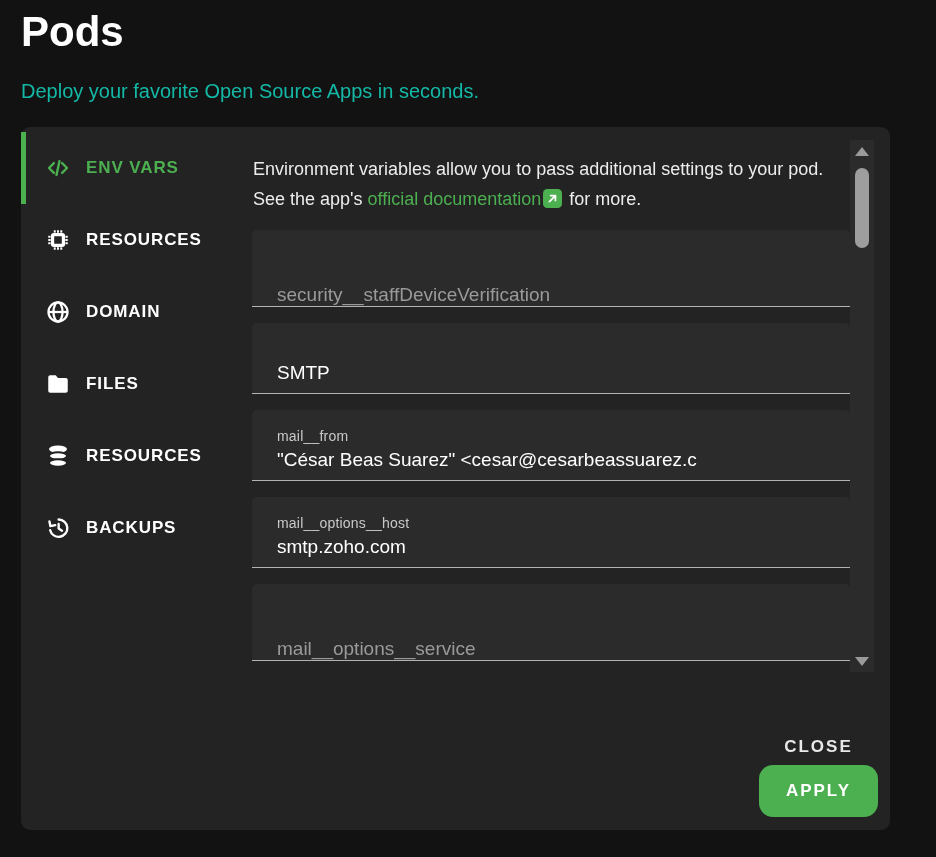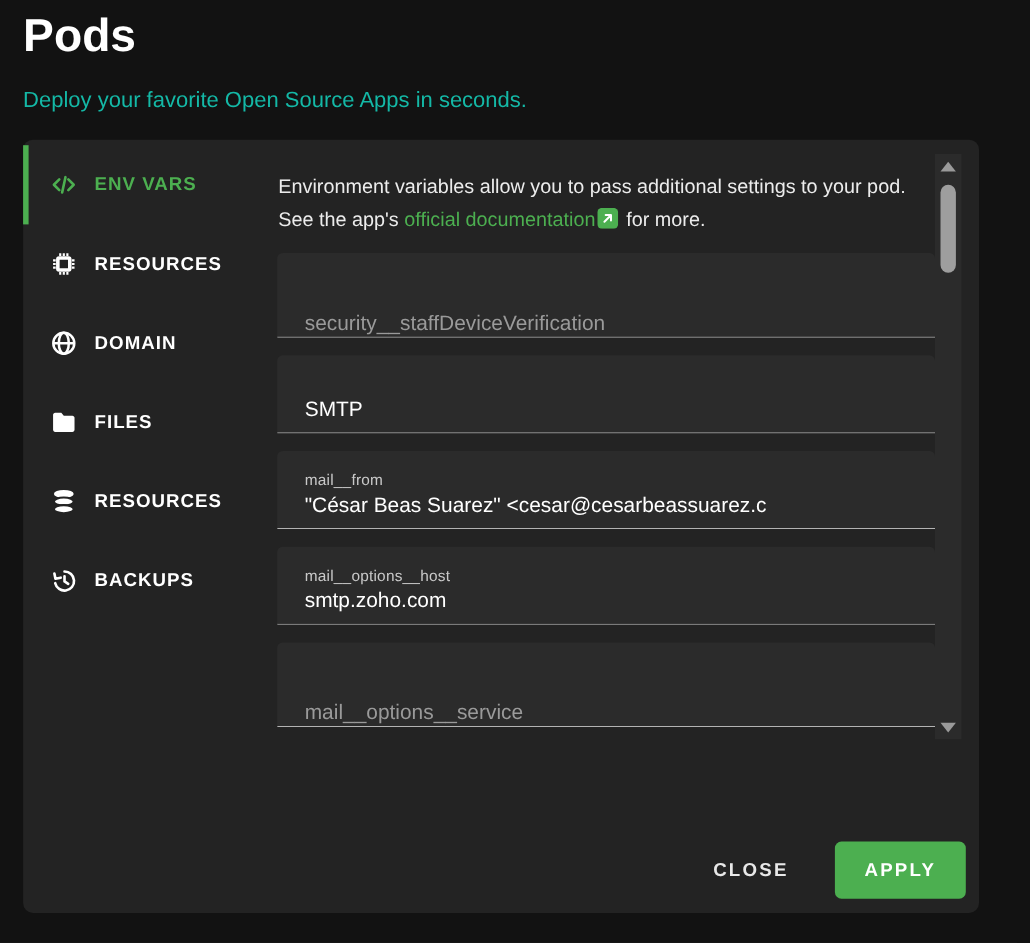--- a/index.html
+++ b/index.html
@@ -78,30 +78,30 @@
   .tri-up   { width:0; height:0; border-left:7px solid transparent; border-right:7px solid transparent; border-bottom:9px solid #9a9a9a; }
   .tri-down { width:0; height:0; border-left:7px solid transparent; border-right:7px solid transparent; border-top:9px solid #9a9a9a; }
   .sb-track { flex:1; position:relative; }
   .sb-thumb {
     position:absolute; top:6px; left:5px; width:14px; height:80px;
     background:#9e9e9e; border-radius:7px; cursor:grab;
   }
   
   .actions {
     position:absolute; right:12px; bottom:13px;
-    display:flex; align-items:center; gap:38px;
+    display:flex; align-items:center; flex-direction:column;
   }
   .btn-text {
     background:transparent; border:none; color:#e8e8e8;
     font-size:17px; font-weight:700; letter-spacing:2px;
     font-family:"Liberation Sans", sans-serif; cursor:pointer; padding:8px 4px;
   }
   .btn-green {
     background:#4caf50; border:none; color:#fff;
-    height:52px; padding:0 27px; border-radius:6px;
+    height:52px; padding:0 27px; border-radius:14px;
     font-size:17px; font-weight:700; letter-spacing:2px;
     font-family:"Liberation Sans", sans-serif; cursor:pointer;
   }
 </style>
 </head>
 <body>
 
 <h1 class="page-title">Pods</h1>
 <p class="page-subtitle">Deploy your favorite Open Source Apps in seconds.</p>
 

